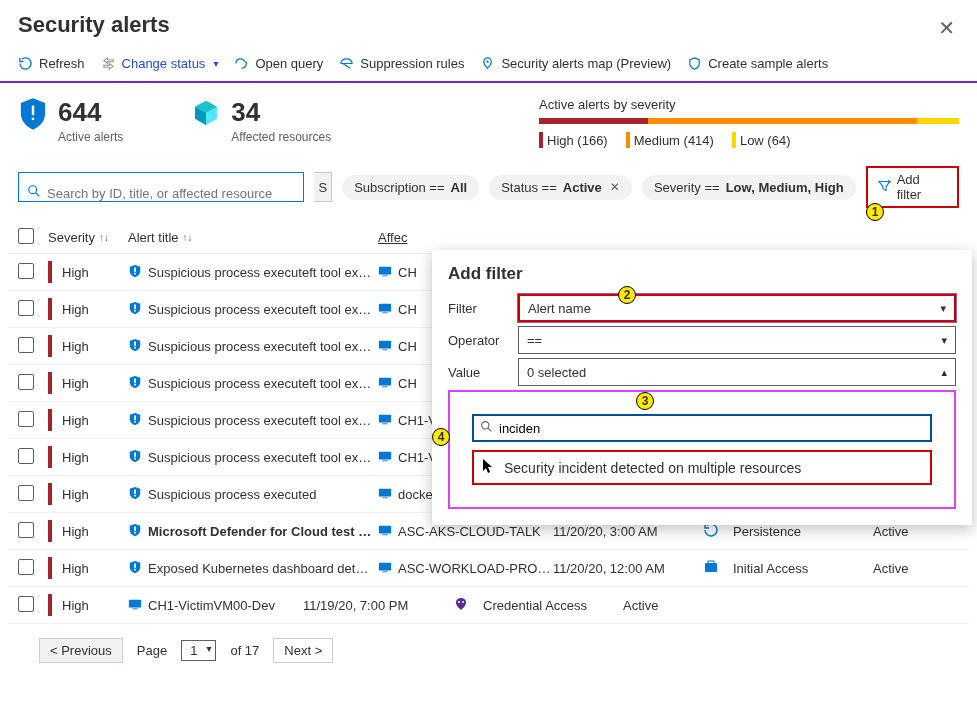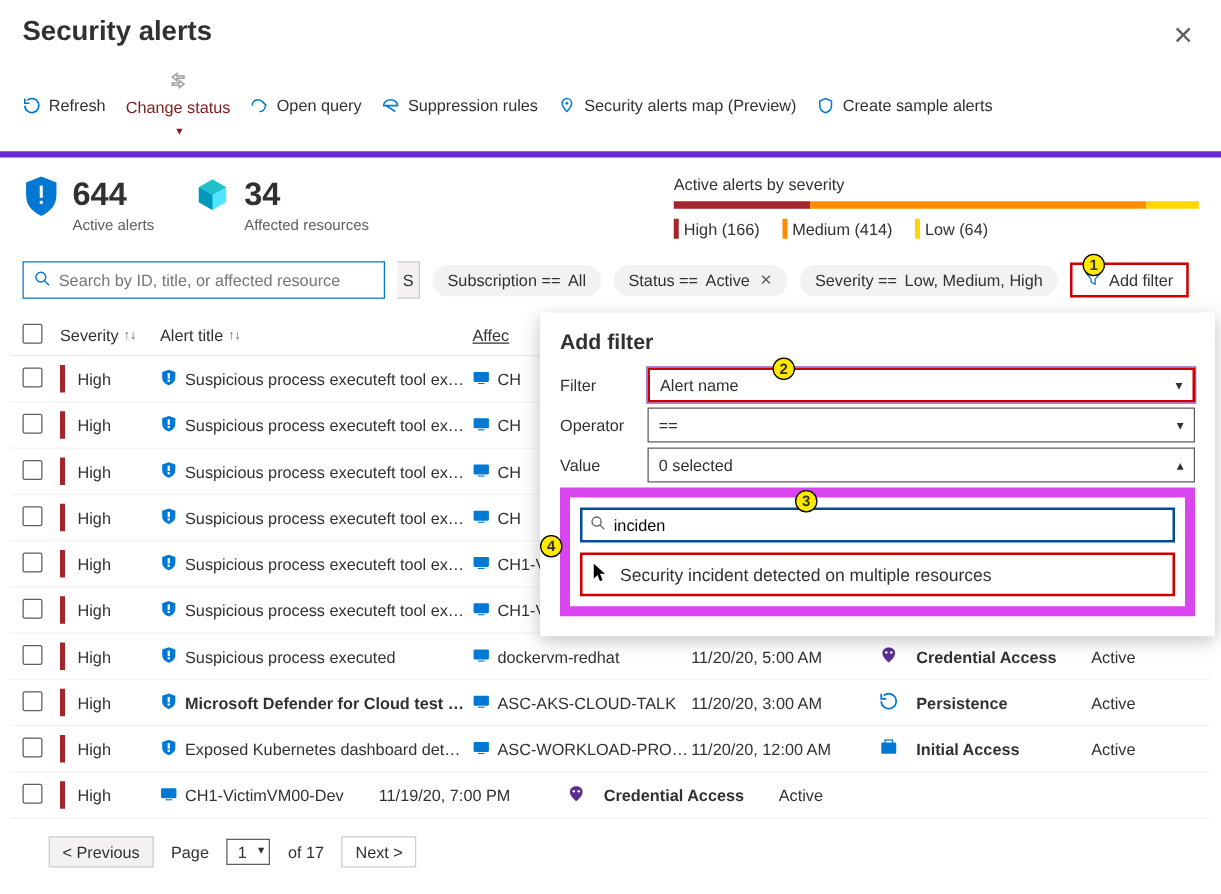--- a/index.html
+++ b/index.html
@@ -2,50 +2,50 @@
 <html><head>
 <meta charset="utf-8">
 <style>
 * { box-sizing: border-box; margin: 0; padding: 0; font-family: "Segoe UI", Arial, sans-serif; }
 body { background: #fff; width: 977px; height: 715px; overflow: hidden; position: relative; font-size: 13px; color: #323130; }
 
 .header { display:flex; justify-content:space-between; align-items:flex-start; padding: 12px 18px 8px 18px; }
 .header h1 { font-size:22px; font-weight:600; }
 .close-x { font-size:20px; color:#605e5c; cursor:pointer; padding:4px; }
 
-.toolbar { display:flex; align-items:center; gap:16px; padding:4px 18px 10px 18px; border-bottom:5px solid #6d28d9; }
+.toolbar { display:flex; align-items:flex-start; gap:16px; padding:4px 18px 10px 18px; border-bottom:2px solid #6d28d9; }
 .tool-item { display:flex; align-items:center; gap:6px; color:#323130; cursor:pointer; font-size:13px; }
-.tool-item.disabled { color:#7f1d1d;flex-direction:column; }
+.tool-item.disabled { color:#1d4ed8; }
 .tool-icon { color:#0078d4; display:inline-flex; }
 .tool-item.disabled .tool-icon { color:#a19f9d; }
 .chev { font-size:10px; margin-left:2px; }
 
-.stats-row { display:flex; align-items:flex-start; padding:14px 18px 18px 18px; gap:32px; }
+.stats-row { display:flex; align-items:flex-start; padding:14px 18px 18px 18px; gap:68px; }
 .stat { display:flex; align-items:flex-start; gap:10px; }
 .stat .big { font-size:26px; font-weight:600; }
 .stat .sub { font-size:12px; color:#605e5c; margin-top:2px; }
 .stat-shield { color:#0078d4; }
 .stat-cube { color:#1ec1c7; }
 
 .severity-block { margin-left:auto; width:420px; }
 .sev-title { font-size:13px; margin-bottom:6px; }
 .sev-bar { display:flex; height:6px; width:100%; margin-bottom:8px; }
 .sev-bar .h { background:#a4262c; }
 .sev-bar .m { background:#ff8c00; }
 .sev-bar .l { background:#ffd700; }
 .sev-legend { display:flex; gap:18px; font-size:13px; }
 .sev-legend span { display:flex; align-items:center; gap:4px; }
 .sev-chip { width:4px; height:16px; display:inline-block; }
 
 .filter-row { display:flex; align-items:center; gap:10px; padding:0 18px 14px 18px; flex-wrap:nowrap; }
-.search-box { border:1px solid #0078d4; height:30px; display:flex; align-items:center; padding:0 8px; gap:6px; width:290px; cursor:text; }
+.search-box { border:1px solid #0078d4; height:30px; display:flex; align-items:flex-end; padding:0 8px; gap:6px; width:290px; cursor:text; }
 .search-box input { border:none; outline:none; font-size:13px; width:100%; }
 .sub-partial { width:18px; height:30px; border:1px solid #ccc; border-left:none; display:flex; align-items:center; justify-content:center; background:#f3f2f1; }
 .pill { background:#f3f2f1; border-radius:14px; padding:5px 12px; font-size:13px; display:flex; align-items:center; gap:6px; cursor:pointer; white-space:nowrap; }
-.pill b { font-weight:400; }
+.pill b { font-weight:700; }
 .pill .x { font-size:12px; color:#605e5c; margin-left:2px; }
 .add-filter-btn { border:2px solid #c00; padding:4px 10px; display:flex; align-items:center; gap:6px; cursor:pointer; font-size:13px; background:#fff; }
 .af-icon { color:#0078d4; font-size:13px; }
 
 .callout { position:absolute; background:#fff; border:1px solid #000; width:18px; height:18px; border-radius:50%; display:flex; align-items:center; justify-content:center; font-weight:700; font-size:12px; z-index:50; background:#ffe900; }
 
 .table { padding:0 8px; }
 .thead { display:flex; align-items:center; padding:6px 10px; border-bottom:1px solid #edebe9; font-size:13px; }
 .th-chk { width:30px; }
 .th-sev { width:80px; display:flex; align-items:center; gap:4px; }
@@ -59,40 +59,40 @@
 
 .trow { display:flex; align-items:center; padding:7px 10px; border-bottom:1px solid #f3f2f1; font-size:13px; }
 .td-chk { width:30px; }
 .sev-mark { width:4px; height:22px; background:#a4262c; margin-right:10px; }
 .td-sev { width:66px; }
 .td-title { width:250px; display:flex; align-items:center; gap:6px; overflow:hidden; }
 .td-title .alert-text { white-space:nowrap; overflow:hidden; text-overflow:ellipsis; }
 .td-res { width:175px; display:flex; align-items:center; gap:6px; overflow:hidden; white-space:nowrap; text-overflow:ellipsis; }
 .td-time { width:150px; white-space:nowrap; }
 .td-icon { width:30px; }
-.td-tac { width:140px;font-weight:bold; }
+.td-tac { width:140px; }
 .td-stat { width:60px; }
 .shield-sm { color:#0078d4; }
 .vm-icon { color:#0078d4; }
 .chkbox { width:16px; height:16px; border:1px solid #605e5c; display:inline-block; border-radius:2px; cursor:pointer; }
 
 .pager { display:flex; align-items:center; gap:14px; padding:14px 18px; font-size:13px;margin-left:21px; }
 .page-btn { border:1px solid #ccc; background:#f3f2f1; padding:4px 10px; cursor:pointer; }
 .page-sel { border:1px solid #605e5c; padding:2px 18px 2px 8px; position:relative; }
 .page-sel:after { content:"▾"; position:absolute; right:4px; font-size:10px; }
 
 
 .filter-panel { position:absolute; top:250px; left:432px; width:540px; background:#fff; box-shadow:0 4px 14px rgba(0,0,0,0.25); padding:14px 16px 16px 16px; z-index:30; }
 .fp-title { font-size:17px; font-weight:600; margin-bottom:10px; }
 .fp-row { display:flex; align-items:center; margin-bottom:4px; }
 .fp-label { width:70px; font-size:13px; }
 .fp-field { flex:1; border:1px solid #605e5c; height:28px; display:flex; align-items:center; justify-content:space-between; padding:0 8px; font-size:13px; cursor:pointer; }
 .fp-field.red { border:2px solid #c00; }
 .fp-field.purple { outline:1px solid #8661c5; }
-.fp-value-open { border:8px solid #d946ef; margin-top:4px; padding:8px; }
+.fp-value-open { border:2px solid #d946ef; margin-top:4px; padding:22px; }
 .fp-search { border:2px solid #004d99; height:28px; display:flex; align-items:center; padding:0 6px; gap:6px; margin-bottom:8px; }
 .fp-search input { border:none; outline:none; font-size:13px; width:100%; }
 .fp-option { border:2px solid #c00; padding:6px 8px; display:flex; align-items:center; gap:8px; font-size:14px; }
 .dd-chev { font-size:11px; }
 
 .bold { font-weight:600; }
 </style>
 </head>
 <body>
 

